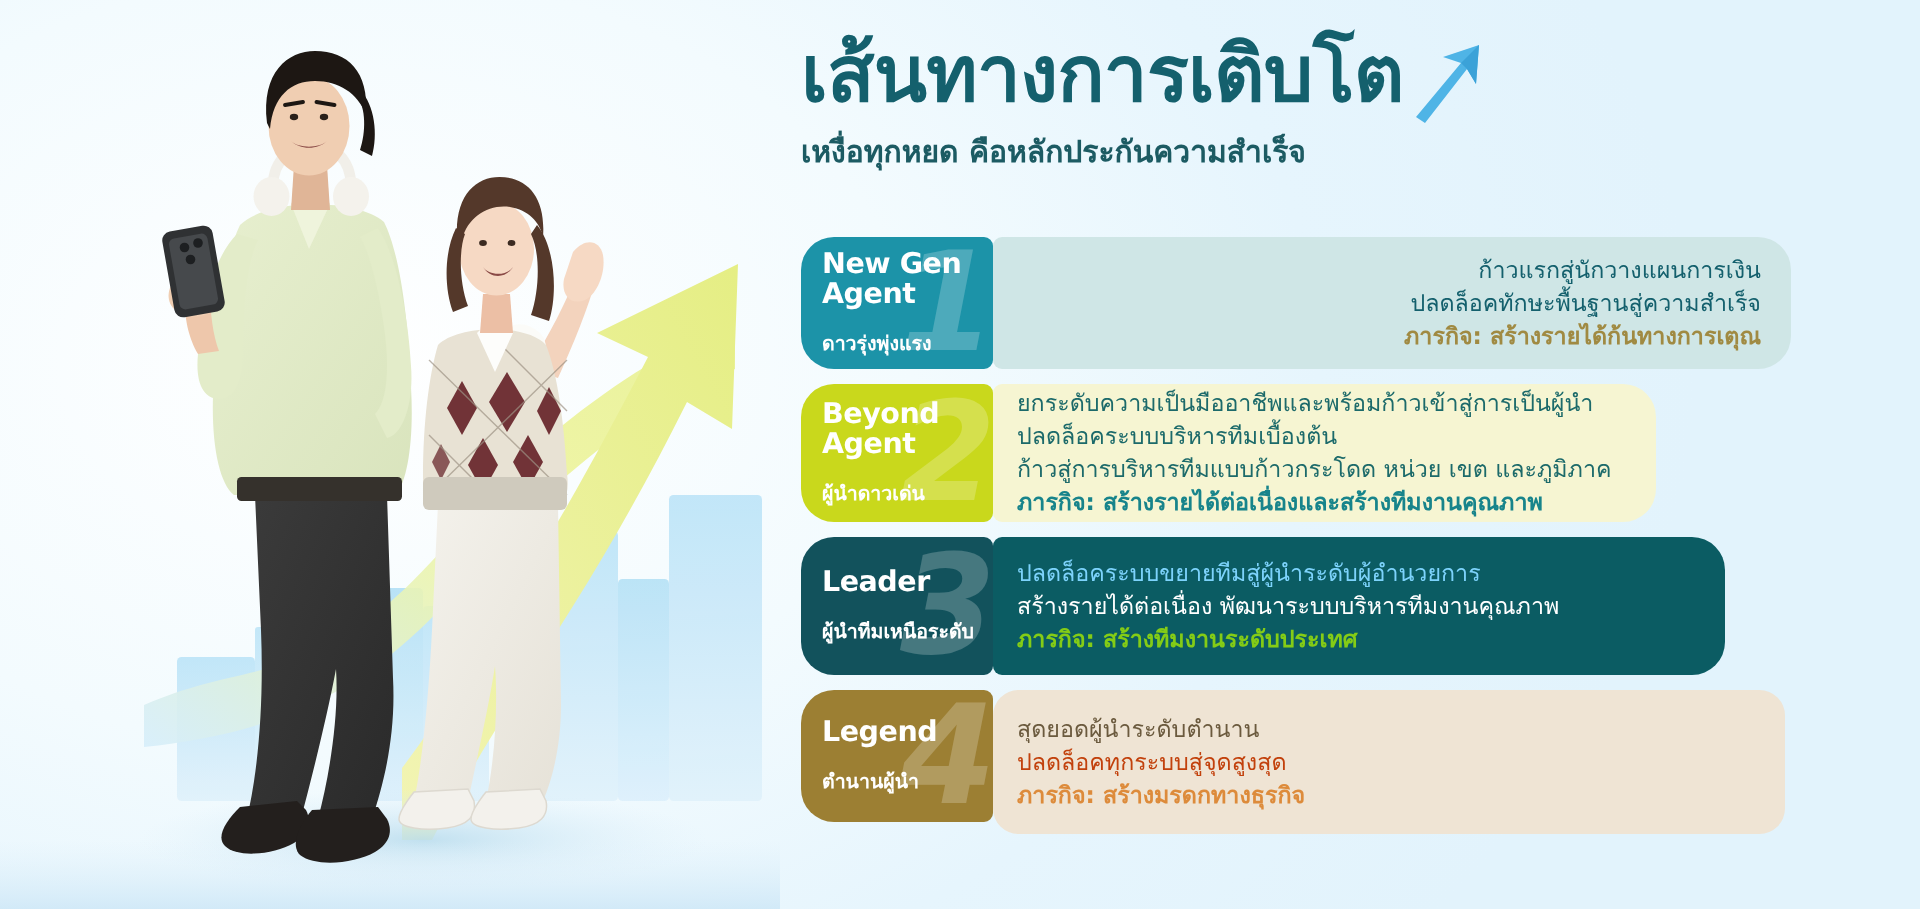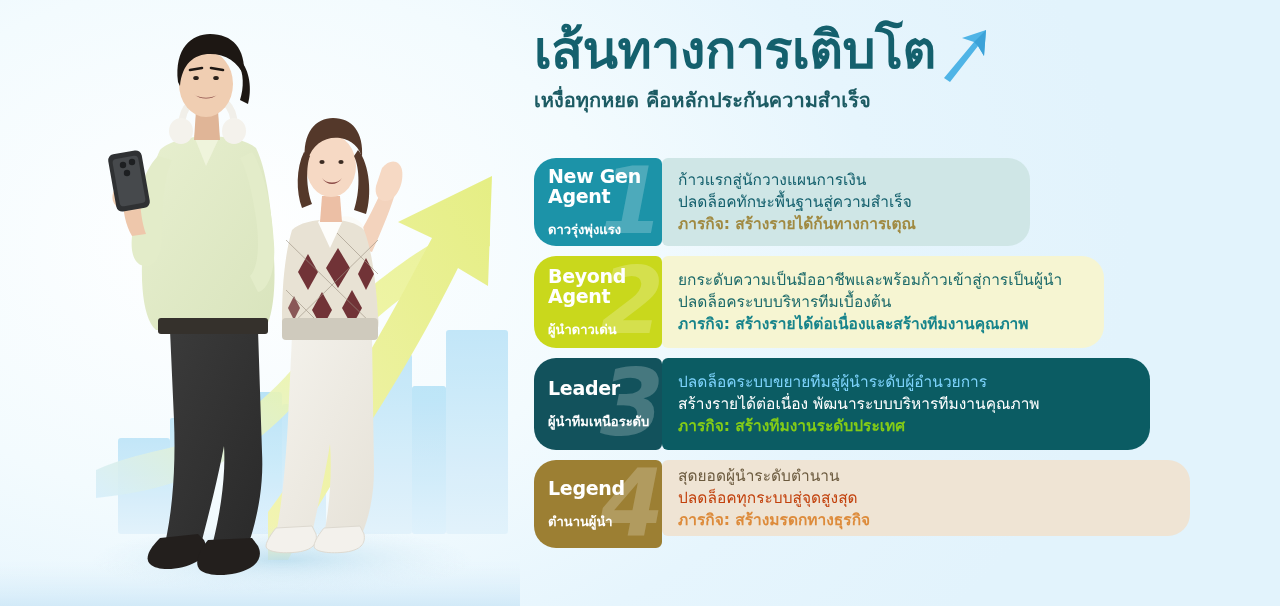--- a/index.html
+++ b/index.html
@@ -345,37 +345,38 @@
 
     <div class="cards">
 
       <div class="card">
         <div class="badge" style="background:#1c93a8; height:88px;">
           <span class="badge-num">1</span>
           <span class="badge-en">New Gen</span>
           <span class="badge-en">Agent</span>
           <span class="badge-th">ดาวรุ่งพุ่งแรง</span>
         </div>
-        <div class="body" style="background:#cfe6e6; width:368px; height:88px;">
+        <div class="body" style="background:#cfe6e6; width:532px; height:88px;text-align:right;">
           <div class="body-line" style="color:#14606d;">ก้าวแรกสู่นักวางแผนการเงิน</div>
           <div class="body-line" style="color:#14606d;">ปลดล็อคทักษะพื้นฐานสู่ความสำเร็จ</div>
           <div class="body-line mission" style="color:#a08a42;">ภารกิจ: สร้างรายได้ก้นทางการเตุณ</div>
         </div>
       </div>
 
       <div class="card">
         <div class="badge" style="background:#c9d81c; height:92px;">
           <span class="badge-num">2</span>
           <span class="badge-en">Beyond</span>
           <span class="badge-en">Agent</span>
           <span class="badge-th">ผู้นำดาวเด่น</span>
         </div>
         <div class="body" style="background:#f6f5d2; width:442px; height:92px;">
           <div class="body-line" style="color:#1c6a6a;">ยกระดับความเป็นมืออาชีพและพร้อมก้าวเข้าสู่การเป็นผู้นำ</div>
           <div class="body-line" style="color:#1c6a6a;">ปลดล็อคระบบบริหารทีมเบื้องต้น</div>
+          <div class="body-line" style="color:#1c6a6a;">ก้าวสู่การบริหารทีมแบบก้าวกระโดด หน่วย เขต และภูมิภาค</div>
           <div class="body-line mission" style="color:#17848b;">ภารกิจ: สร้างรายได้ต่อเนื่องและสร้างทีมงานคุณภาพ</div>
         </div>
       </div>
 
       <div class="card">
         <div class="badge" style="background:#12525c; height:92px;">
           <span class="badge-num">3</span>
           <span class="badge-en">Leader</span>
           <span class="badge-th">ผู้นำทีมเหนือระดับ</span>
         </div>
@@ -385,21 +386,21 @@
           <div class="body-line mission" style="color:#84cc16;">ภารกิจ: สร้างทีมงานระดับประเทศ</div>
         </div>
       </div>
 
       <div class="card">
         <div class="badge" style="background:#9c7f33; height:88px;">
           <span class="badge-num">4</span>
           <span class="badge-en">Legend</span>
           <span class="badge-th">ตำนานผู้นำ</span>
         </div>
-        <div class="body" style="background:#efe4d4; width:528px; height:76px;">
+        <div class="body" style="background:#efe4d4; width:528px; height:96px;border-radius:17px;">
           <div class="body-line" style="color:#6b5a3e;">สุดยอดผู้นำระดับตำนาน</div>
           <div class="body-line" style="color:#c2410c;">ปลดล็อคทุกระบบสู่จุดสูงสุด</div>
           <div class="body-line mission" style="color:#dd8b3b;">ภารกิจ: สร้างมรดกทางธุรกิจ</div>
         </div>
       </div>
 
     </div>
   </div>
 </div>
 

